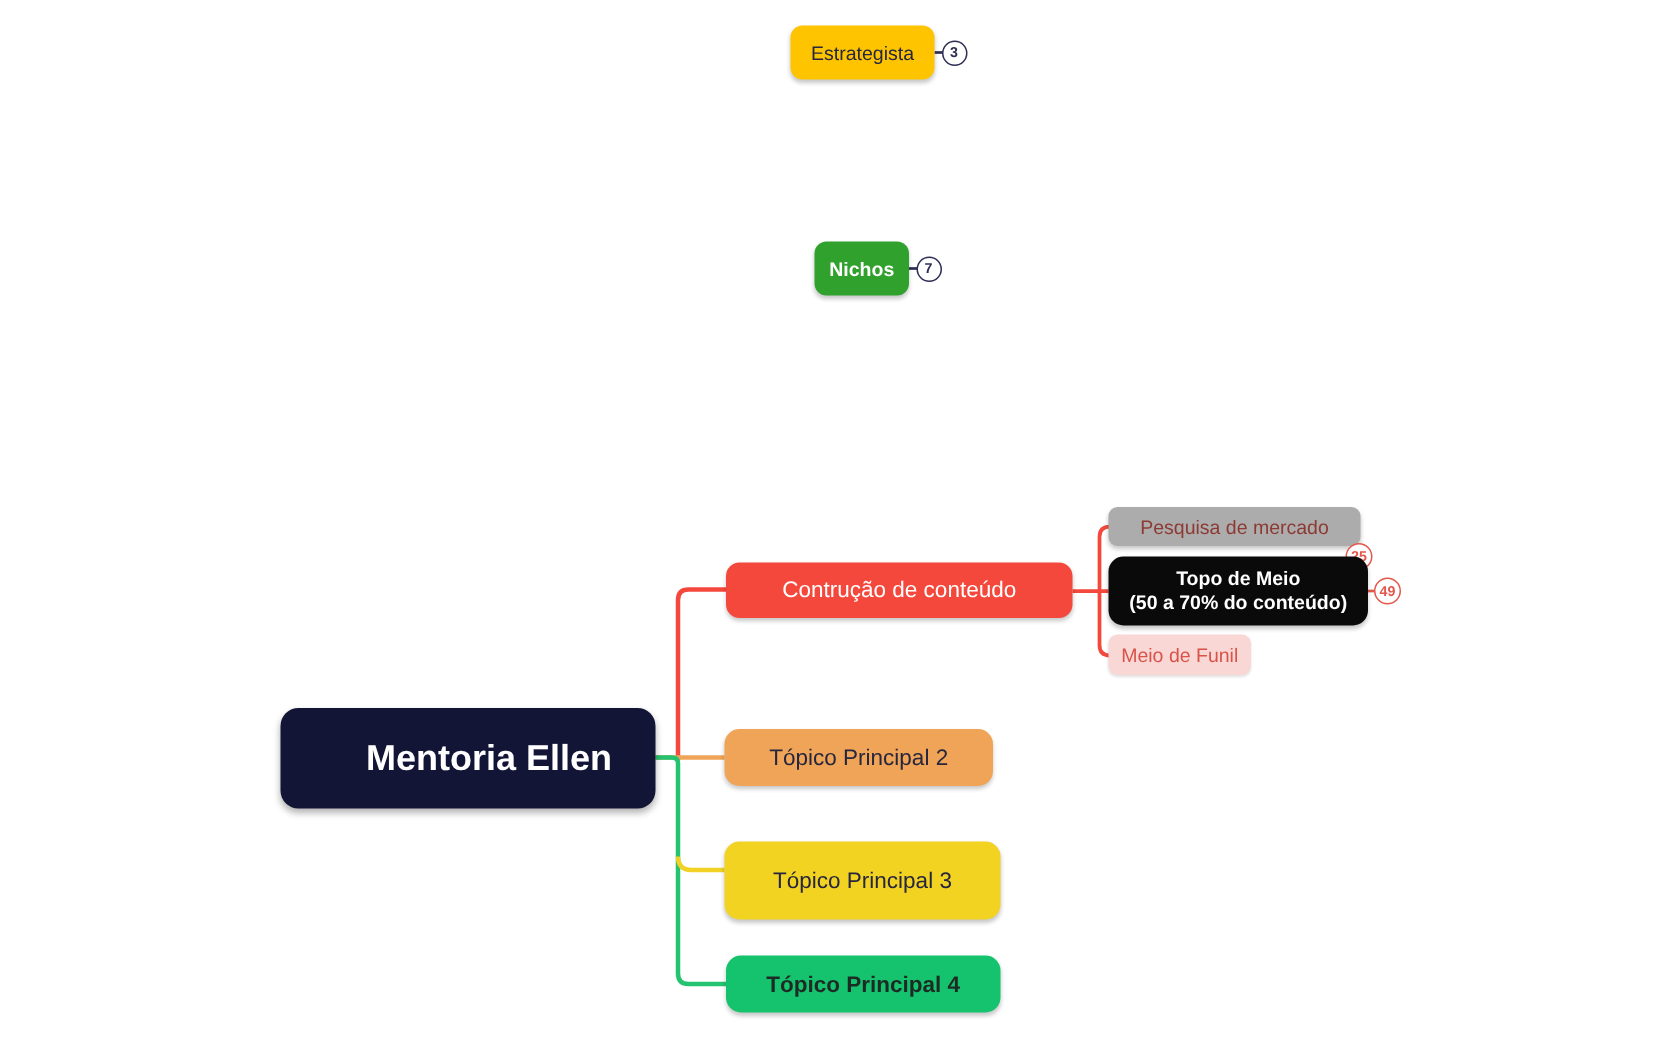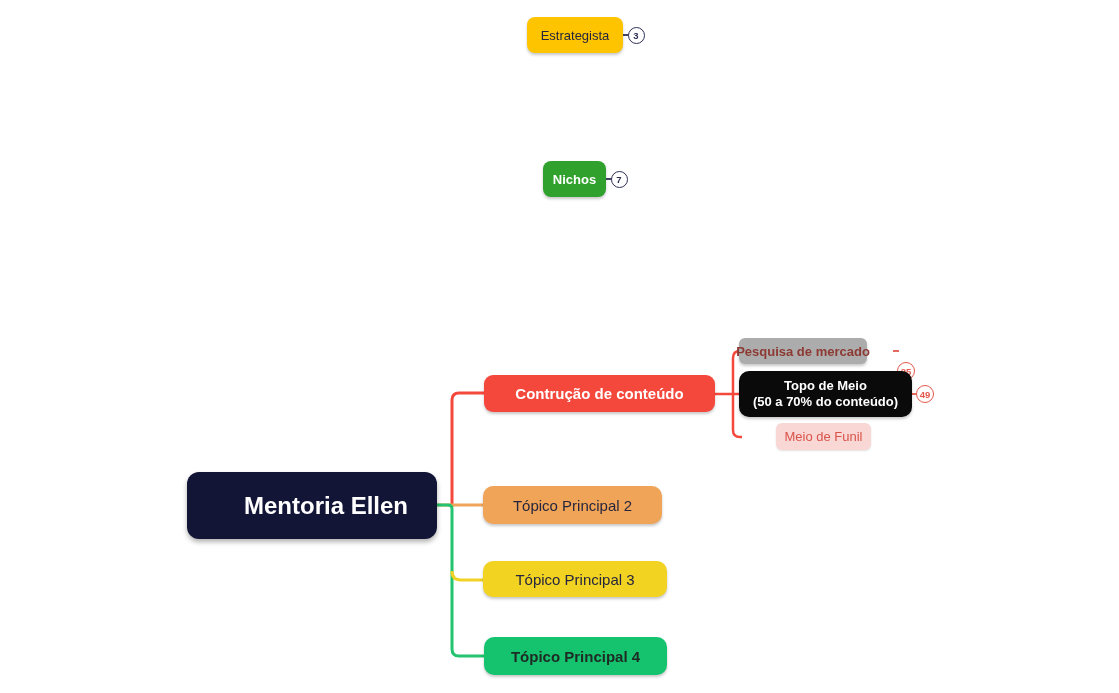--- a/index.html
+++ b/index.html
@@ -45,27 +45,27 @@
     font-size: 9.5px;
     font-weight: 600;
     cursor: pointer;
   }
   .badge.navy { border: 1.6px solid #2E2E54; color: #2E2E54; width: 17px; height: 17px; }
   .badge.red  { border: 1.6px solid #E4574C; color: #E4574C; width: 18px; height: 18px; }
 
   .n-estrategista { left: 527px; top: 17px;  width: 96px;  height: 36px; background: #FFC400; border-radius: 8px;  color: #26263E; font-size: 13px; font-weight: 500; }
   .n-nichos       { left: 543px; top: 161px; width: 63px;  height: 36px; background: #2FA12C; border-radius: 8px;  color: #ffffff; font-size: 13px; font-weight: 700; }
   .n-teal         { left: 469px; top: 241px; width: 231px; height: 51px; background: #2CDCC8; border-radius: 8px;  color: #26263E; font-size: 13px; font-weight: 500; line-height: 17px; }
-  .n-construcao   { left: 484px; top: 375px; width: 231px; height: 37px; background: #F4483C; border-radius: 9px;  color: #ffffff; font-size: 15px; font-weight: 700; }
-  .n-pesquisa     { left: 739px; top: 338px; width: 128px; height: 26px; background: #ACACAC; border-radius: 6px;  color: #8C3A33; font-size: 13px; font-weight: 700; }
+  .n-construcao   { left: 484px; top: 375px; width: 231px; height: 37px; background: #F4483C; border-radius: 9px;  color: #ffffff; font-size: 15px; font-weight: 400; }
+  .n-pesquisa     { left: 739px; top: 338px; width: 168px; height: 26px; background: #ACACAC; border-radius: 6px;  color: #8C3A33; font-size: 13px; font-weight: 400; }
   .n-topo         { left: 739px; top: 371px; width: 173px; height: 46px; background: #0A0A0A; border-radius: 10px; color: #ffffff; font-size: 13px; font-weight: 700; line-height: 16px; }
-  .n-meio         { left: 776px; top: 423px; width: 95px;  height: 27px; background: #F9D7D5; border-radius: 6px;  color: #D9534A; font-size: 13px; font-weight: 500; box-shadow: 0 1px 2px rgba(0,0,0,0.12); }
+  .n-meio         { left: 739px; top: 423px; width: 95px;  height: 27px; background: #F9D7D5; border-radius: 6px;  color: #D9534A; font-size: 13px; font-weight: 500; box-shadow: 0 1px 2px rgba(0,0,0,0.12); }
   .n-root         { left: 187px; top: 472px; width: 250px; height: 67px; background: #131537; border-radius: 12px; color: #ffffff; font-size: 24px; font-weight: 600; box-shadow: 0 3px 5px rgba(0,0,0,0.3); padding-left: 28px; }
   .n-topico2      { left: 483px; top: 486px; width: 179px; height: 38px; background: #F0A457; border-radius: 10px; color: #26263E; font-size: 15px; font-weight: 400; }
-  .n-topico3      { left: 483px; top: 561px; width: 184px; height: 36px; background: #F2D322; border-radius: 10px; color: #26263E; font-size: 15px; font-weight: 500; }
+  .n-topico3      { left: 483px; top: 561px; width: 184px; height: 52px; background: #F2D322; border-radius: 10px; color: #26263E; font-size: 15px; font-weight: 500; }
   .n-topico4      { left: 484px; top: 637px; width: 183px; height: 38px; background: #15C36E; border-radius: 10px; color: #1E2B25; font-size: 15px; font-weight: 700; }
 
   .b-3  { left: 627.5px; top: 26.5px; }
   .b-7  { left: 610.5px; top: 170.5px; }
   .b-25 { left: 897px;   top: 362px; }
   .b-49 { left: 916px;   top: 385px; }
 </style>
 </head>
 <body>
 

